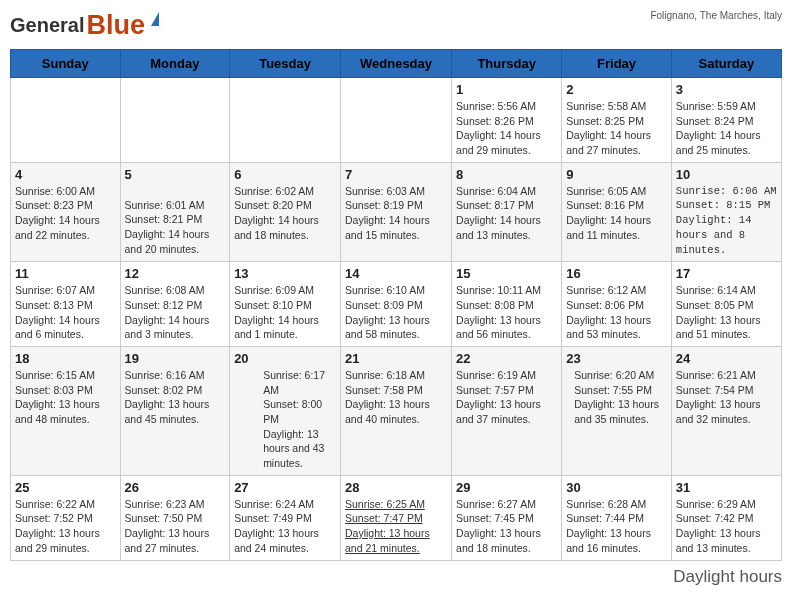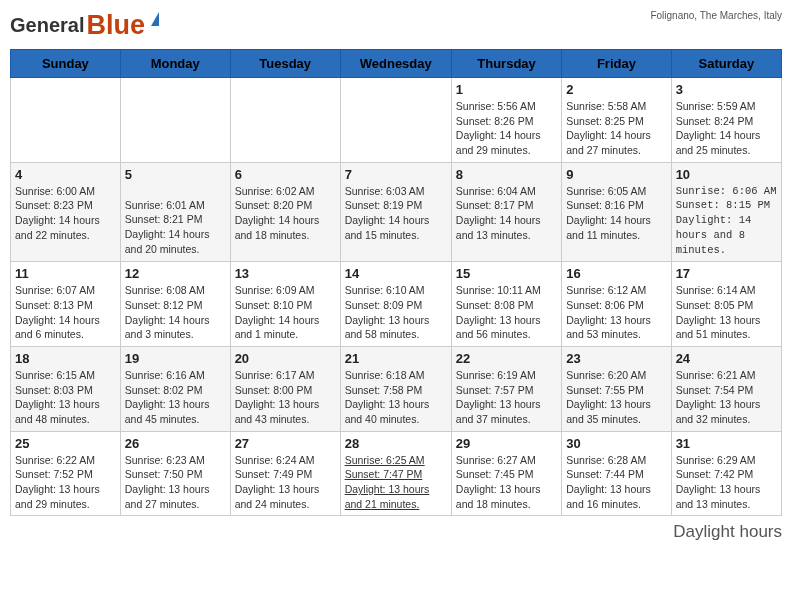--- a/index.html
+++ b/index.html
@@ -244,39 +244,39 @@
 Daylight: 13 hours and 48 minutes.</div>
         </td>
         <td>
           <span class="day-num">19</span>
           <div class="day-info" style="white-space: pre-line;">Sunrise: 6:16 AM
 Sunset: 8:02 PM
 Daylight: 13 hours and 45 minutes.</div>
         </td>
         <td>
           <span class="day-num">20</span>
-          <div class="day-info" style="white-space: pre-line;">Sunrise: 6:17 AM
+          <div class="day-info" style="white-space: pre-line; margin-left: 29px;">Sunrise: 6:17 AM
 Sunset: 8:00 PM
 Daylight: 13 hours and 43 minutes.</div>
         </td>
         <td>
           <span class="day-num">21</span>
           <div class="day-info" style="white-space: pre-line;">Sunrise: 6:18 AM
 Sunset: 7:58 PM
 Daylight: 13 hours and 40 minutes.</div>
         </td>
         <td>
           <span class="day-num">22</span>
           <div class="day-info" style="white-space: pre-line;">Sunrise: 6:19 AM
 Sunset: 7:57 PM
 Daylight: 13 hours and 37 minutes.</div>
         </td>
         <td>
           <span class="day-num">23</span>
-          <div class="day-info" style="white-space: pre-line;">Sunrise: 6:20 AM
+          <div class="day-info" style="white-space: pre-line; margin-left: 8px;">Sunrise: 6:20 AM
 Sunset: 7:55 PM
 Daylight: 13 hours and 35 minutes.</div>
         </td>
         <td>
           <span class="day-num">24</span>
           <div class="day-info" style="white-space: pre-line;">Sunrise: 6:21 AM
 Sunset: 7:54 PM
 Daylight: 13 hours and 32 minutes.</div>
         </td>
       </tr>

